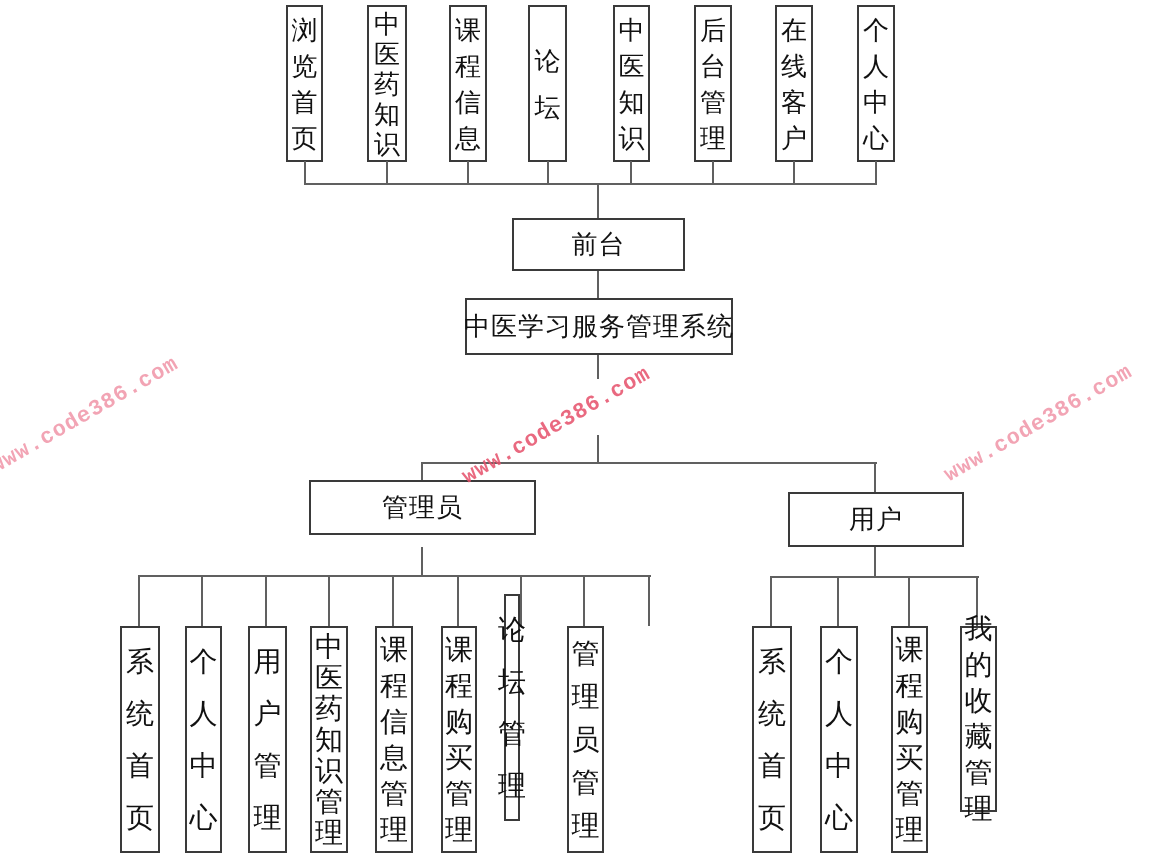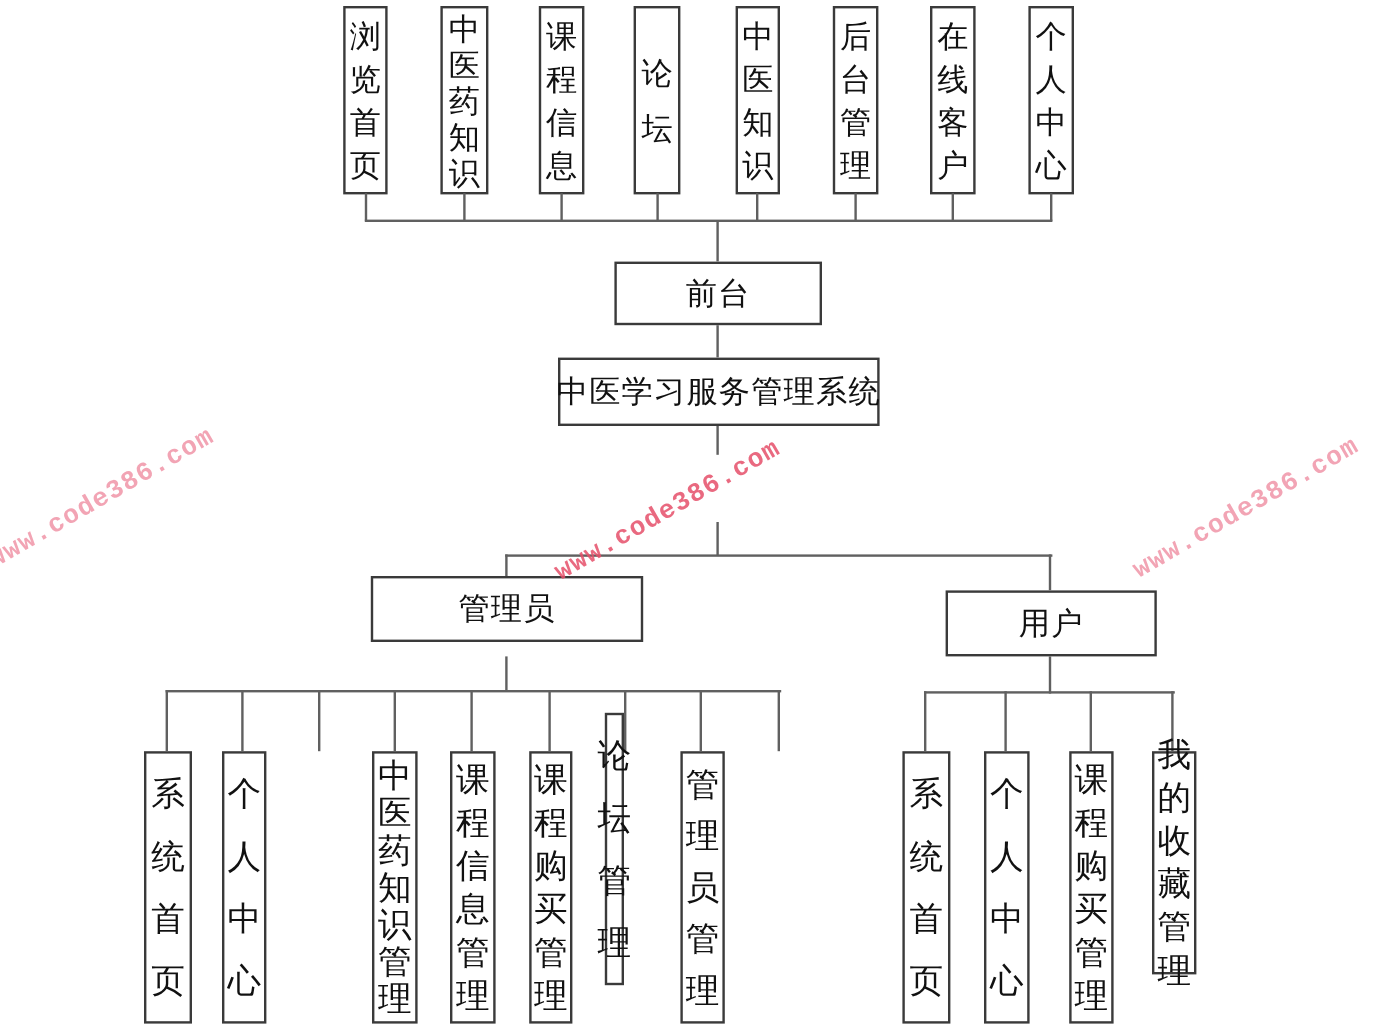--- a/index.html
+++ b/index.html
@@ -129,20 +129,23 @@
   <div class="line vline" style="left:837px;top:576px;height:50px"></div>
   <div class="line vline" style="left:908px;top:576px;height:50px"></div>
   <div class="line vline" style="left:976px;top:576px;height:50px"></div>
 
   <div class="box vbox big" style="left:120px;top:626px;width:40px;height:227px;--lh:52px">
       <div class="vtext">系统首页</div>
     </div>
   <div class="box vbox big" style="left:185px;top:626px;width:37px;height:227px;--lh:52px">
       <div class="vtext">个人中心</div>
     </div>
+  <div class="box vbox big" style="left:248px;top:626px;width:39px;height:227px;--lh:52px">
+      <div class="vtext">用户管理</div>
+    </div>
   <div class="box vbox big" style="left:310px;top:626px;width:38px;height:227px;--lh:31px">
       <div class="vtext">中医药知识管理</div>
     </div>
   <div class="box vbox big" style="left:375px;top:626px;width:38px;height:227px;--lh:36px">
       <div class="vtext">课程信息管理</div>
     </div>
   <div class="box vbox big" style="left:441px;top:626px;width:36px;height:227px;--lh:36px">
       <div class="vtext">课程购买管理</div>
     </div>
   <div class="box vbox big" style="left:504px;top:594px;width:16px;height:227px;--lh:52px">

